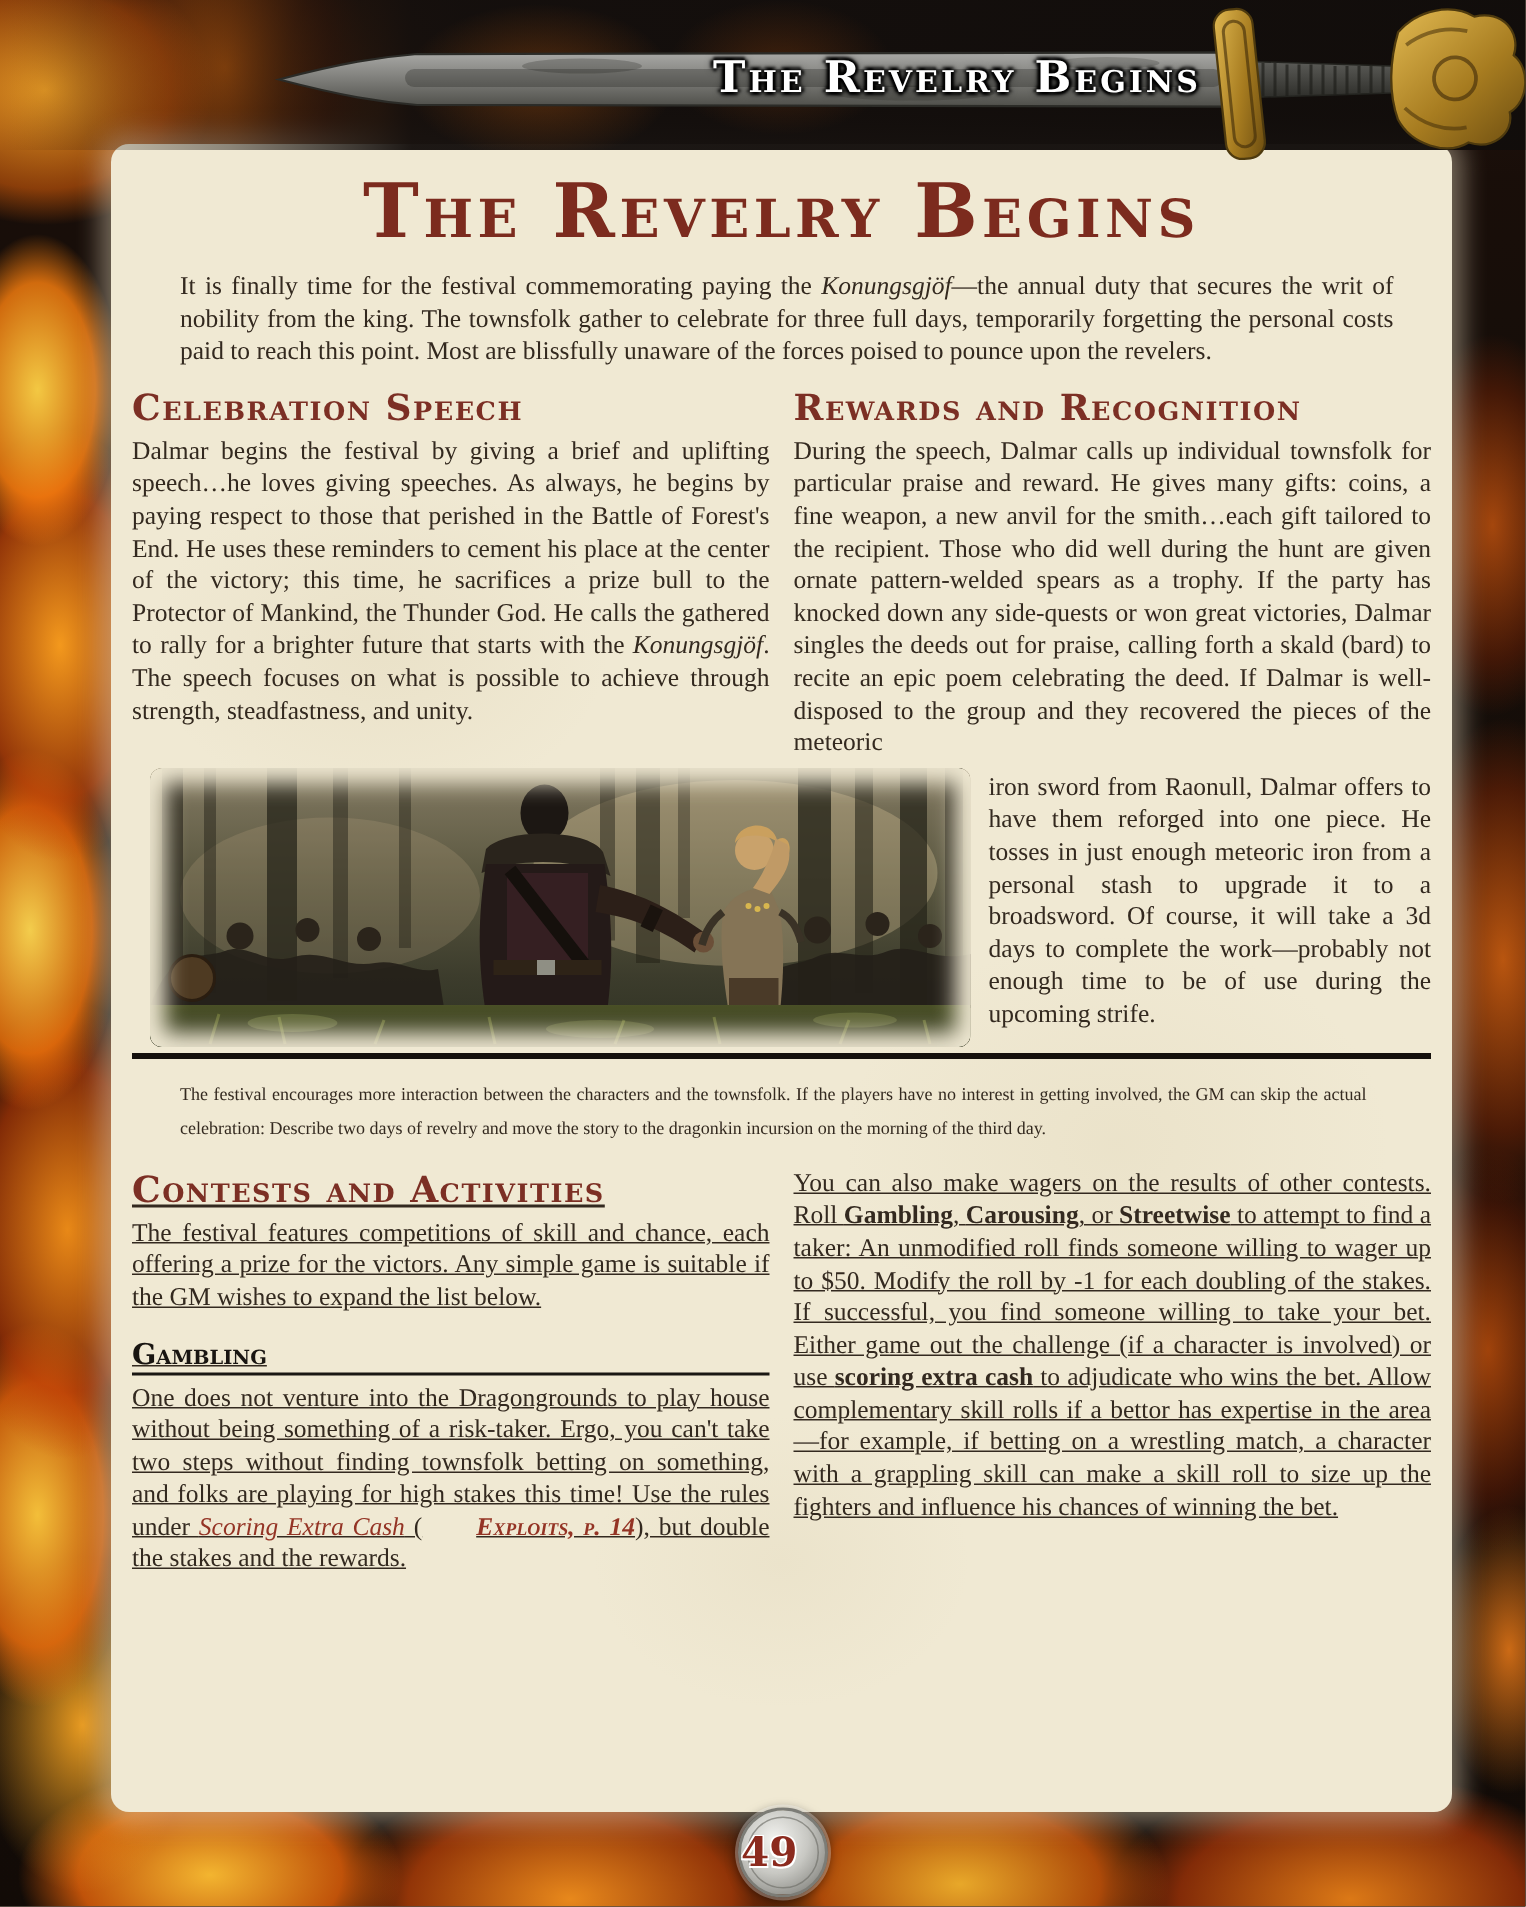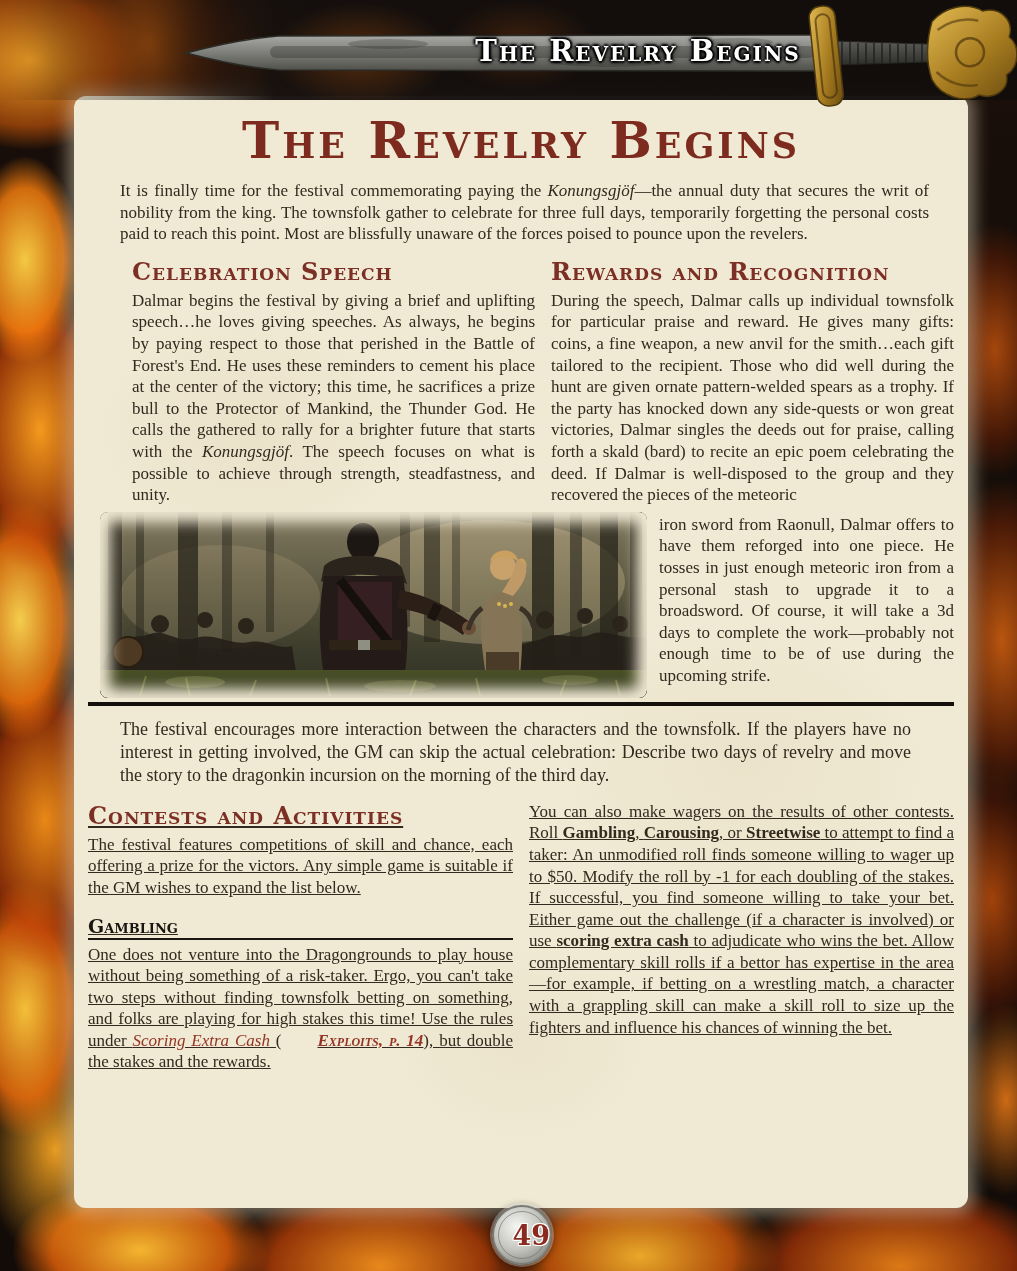--- a/index.html
+++ b/index.html
@@ -62,57 +62,57 @@
     color:#33291f;
   }
   .page-title{
     margin-top:18px;text-align:center;
     font-family:"DejaVu Serif", serif;font-variant:small-caps;font-weight:bold;
     font-size:50px;line-height:54px;letter-spacing:3px;color:#7c2b1e;
   }
   .intro{
     margin:12px 25px 0 32px;font-size:19.5px;line-height:23.5px;text-align:justify;
   }
-  .cols{display:flex;gap:16px;margin-top:12px;margin-left:44px;}
+  .cols{display:flex;gap:16px;margin-top:12px;}
   .col{flex:1 1 0;min-width:0;}
   .sec-head{
     font-family:"DejaVu Serif", serif;font-variant:small-caps;font-weight:600;
     font-size:24px;line-height:30px;letter-spacing:1px;color:#7c2f24;margin-bottom:3px;
   }
   .bodytext{font-size:17px;line-height:21.6px;text-align:justify;}
   .img-row{display:flex;gap:12px;margin-top:6px;align-items:flex-start;padding-left:12px;}
   .photo{position:relative;width:547px;height:186px;flex:0 0 auto;border-radius:8px;overflow:hidden;}
   .photo::after{content:"";position:absolute;inset:0;border-radius:8px;pointer-events:none;
     box-shadow:inset 0 0 14px 10px #efe8d2;}
   .img-side{flex:1 1 0;min-width:0;padding-top:2px;}
   .fest-head{
     margin-top:8px;text-align:center;color:#191511;
     font-family:"DejaVu Serif", serif;font-variant:small-caps;font-weight:bold;
     font-size:31px;line-height:36px;letter-spacing:1px;
   }
   .fest-rule{height:4px;background:#15100c;margin-top:4px;}
-  .fest-para{margin:12px 43px 0 32px;font-size:18px;line-height:23px;text-align:justify;}
+  .fest-para{margin:12px 43px 0 32px;font-size:12px;line-height:23px;text-align:justify;}
   .cols-bottom{display:flex;gap:16px;margin-top:14px;text-decoration:underline;}
   .sub-head{
     margin-top:16px;font-family:"DejaVu Serif", serif;font-variant:small-caps;font-weight:bold;
     font-size:19px;color:#191511;border-bottom:2px solid #1a1713;padding-bottom:1px;margin-bottom:4px;
   }
   
   .seg-n{}
   .seg-i{font-style:italic;}
   .seg-b{font-weight:bold;}
   .seg-ref-i{font-style:italic;color:#943425;}
   .seg-ref-sc{font-style:italic;font-weight:bold;font-variant:small-caps;color:#943425;margin-left:36px;}
   
   .medallion{
     position:absolute;left:492px;top:1205px;width:56px;height:56px;z-index:5;border-radius:50%;
     background:radial-gradient(circle at 40% 35%, #f4f4f1, #c8c8c3 45%, #8f8f8a 80%, #6e6e69);
     border:2px solid #7c7c76;
     box-shadow:0 0 0 2px rgba(255,255,255,.3), 0 2px 8px rgba(0,0,0,.65);
-    display:flex;align-items:center;justify-content:flex-end;
+    display:flex;align-items:center;justify-content:flex-start;
   }
   .medallion::before{content:"";position:absolute;inset:4px;border-radius:50%;
     border:1px solid rgba(110,110,105,.65);}
   .page-num{
     font-family:"DejaVu Serif", serif;font-weight:bold;font-size:27px;color:#8b2a1e;
     text-shadow:-1px -1px 0 #fff,1px -1px 0 #fff,-1px 1px 0 #fff,1px 1px 0 #fff;
     position:relative;
   }
 </style>
 </head>

